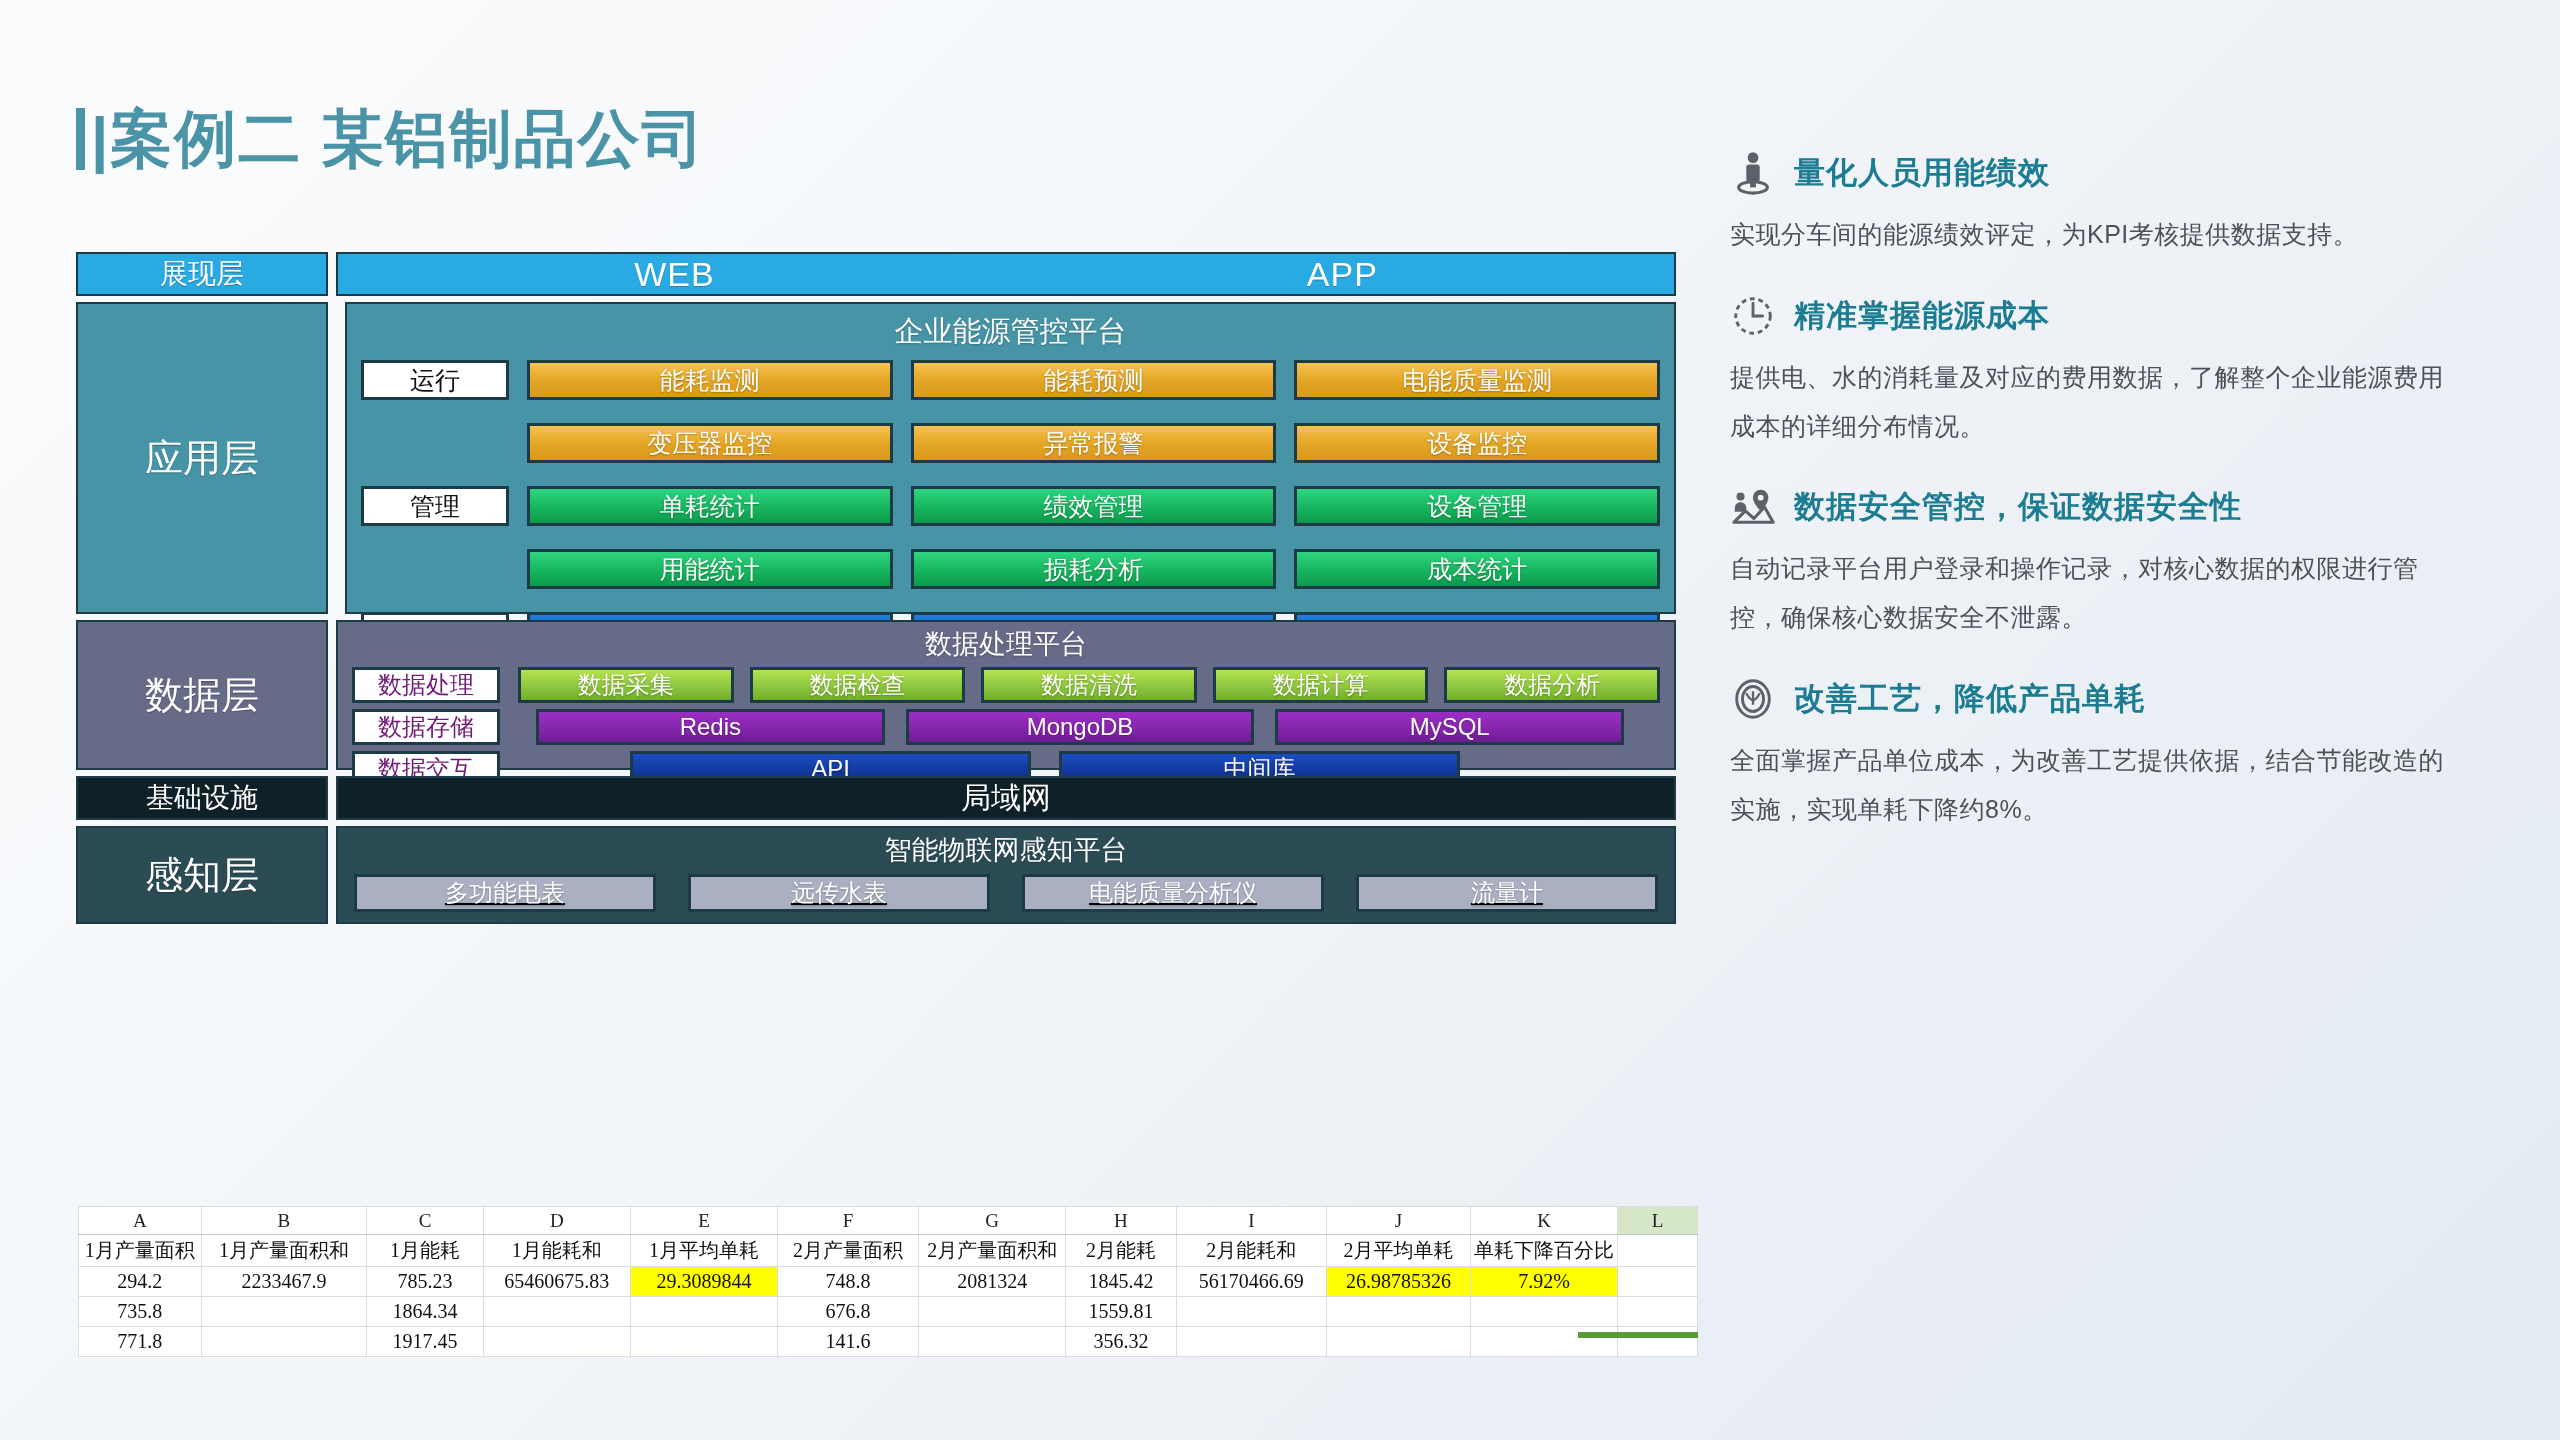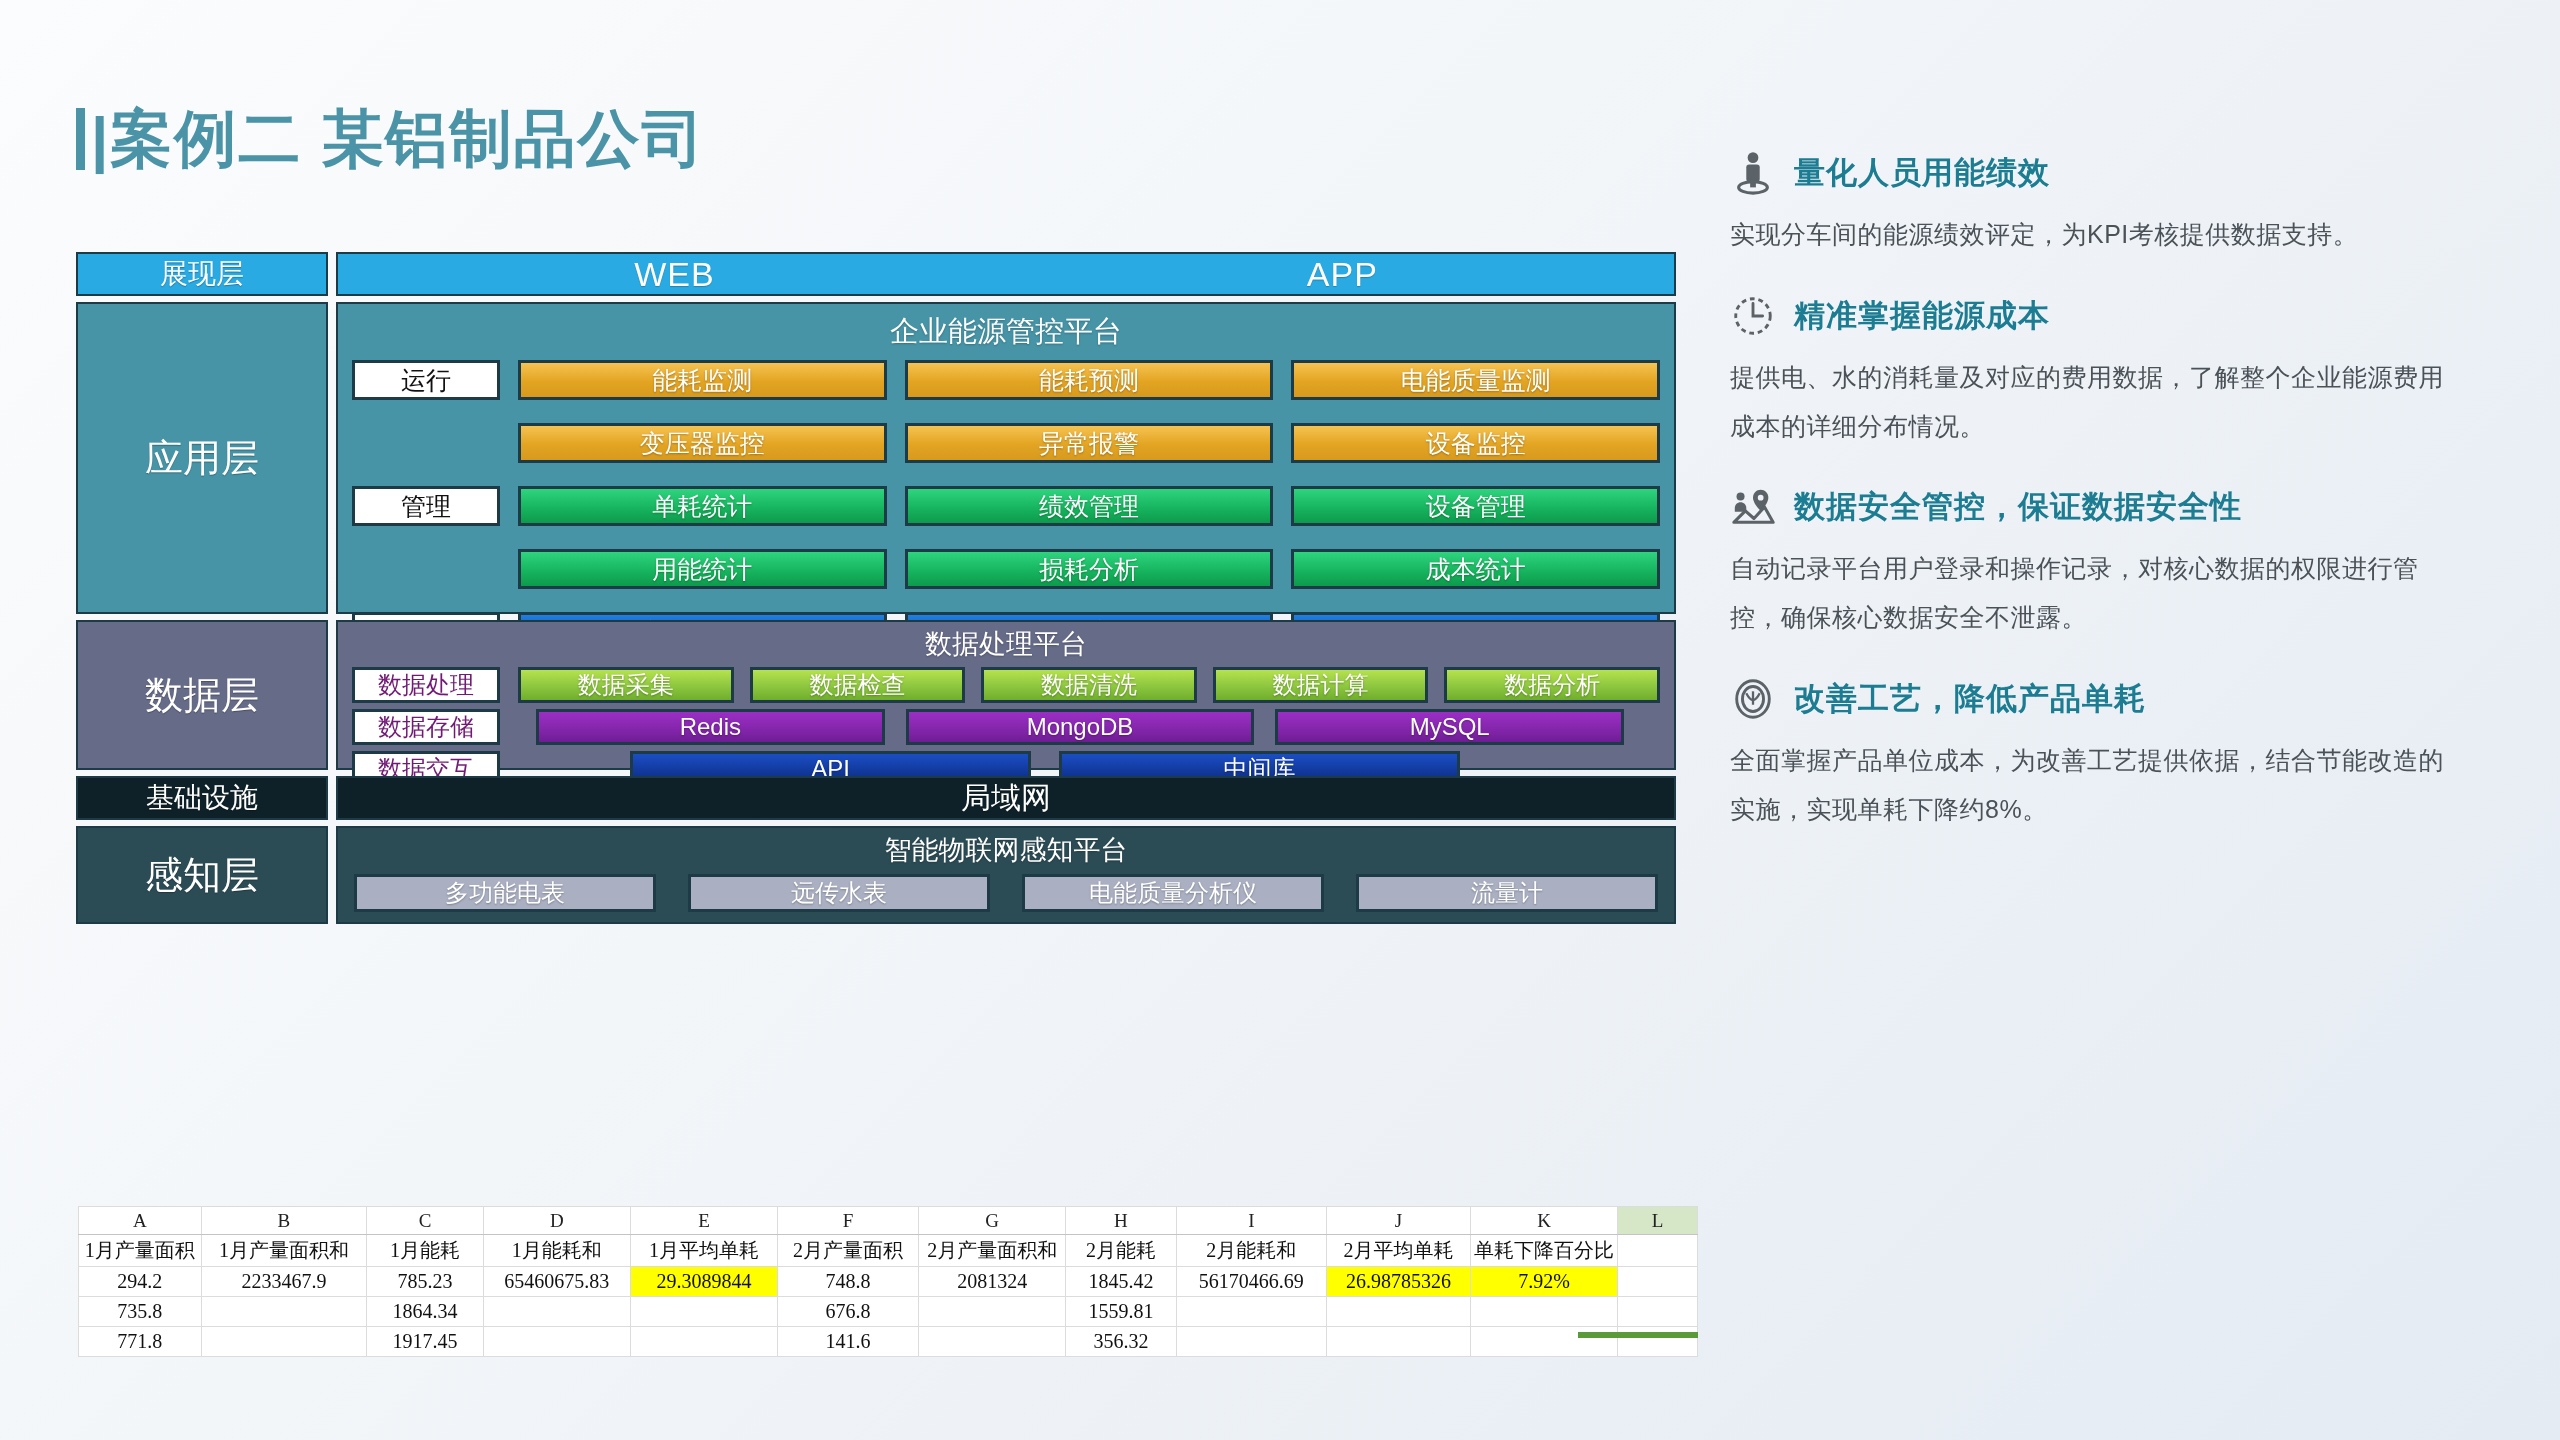--- a/index.html
+++ b/index.html
@@ -50,21 +50,21 @@
     background: #29aae2; display: flex; align-items: center; justify-content: space-around;
   }
   #present-body span {
     color: #fff; font-size: 34px; letter-spacing: 1px;
     text-shadow: 0 1px 1px rgba(0,0,0,.22);
   }
 
   
   #row-app { height: 312px; }
   #app-label { background: #4694a6; font-size: 38px; }
-  #app-body { background: #4694a6; padding: 8px 14px 10px 14px; }
+  #app-body { background: #4694a6; padding: 8px 14px 10px 14px; margin-left: 9px; }
   #app-title {
     text-align: center; color: #fff; font-size: 29px; margin-bottom: 8px;
     text-shadow: 0 1px 2px rgba(0,0,0,.24);
   }
   .app-grid { display: flex; flex-direction: column; gap: 23px; }
   .app-line { display: flex; align-items: stretch; gap: 0; height: 40px; }
   .app-cat {
     width: 148px; flex: 0 0 148px; background: #ffffff; color: #111;
     border: 3px solid #1d3b47; display: flex; align-items: center; justify-content: center;
     font-size: 25px;
@@ -117,21 +117,21 @@
   }
 
   
   #row-sense { height: 98px; }
   #sense-label { background: #2c4c55; font-size: 38px; }
   #sense-body { background: #2c4c55; padding: 4px 16px 8px 16px; }
   #sense-title {
     text-align: center; color: #fff; font-size: 27px; margin-bottom: 6px;
     text-shadow: 0 1px 2px rgba(0,0,0,.24);
   }
-  .sense-cells { display: flex; gap: 32px; }
+  .sense-cells { display: flex; gap: 32px; text-decoration: underline; }
   .sense-cell {
     flex: 1 1 0; height: 38px; background: #aab0c2; color: #fff;
     border: 3px solid #1d3b47;
     display: flex; align-items: center; justify-content: center; font-size: 24px;
     text-shadow: 0 1px 2px rgba(0,0,0,.28);
   }
 
   
   #sheet {
     position: absolute; left: 78px; top: 1206px; width: 1620px;

